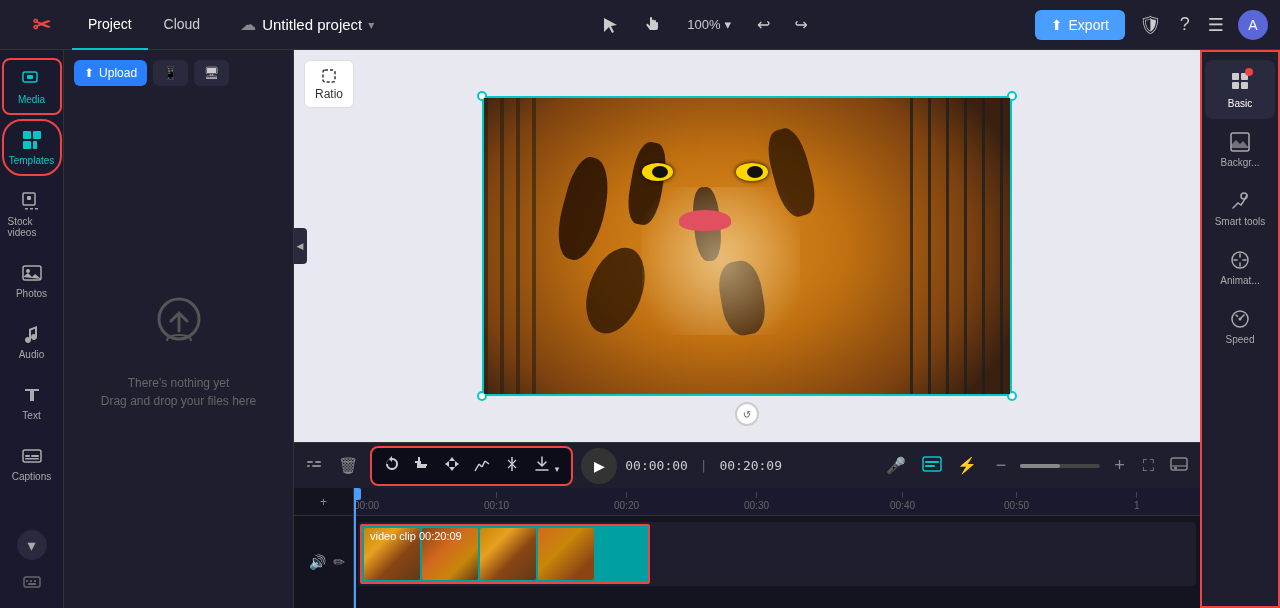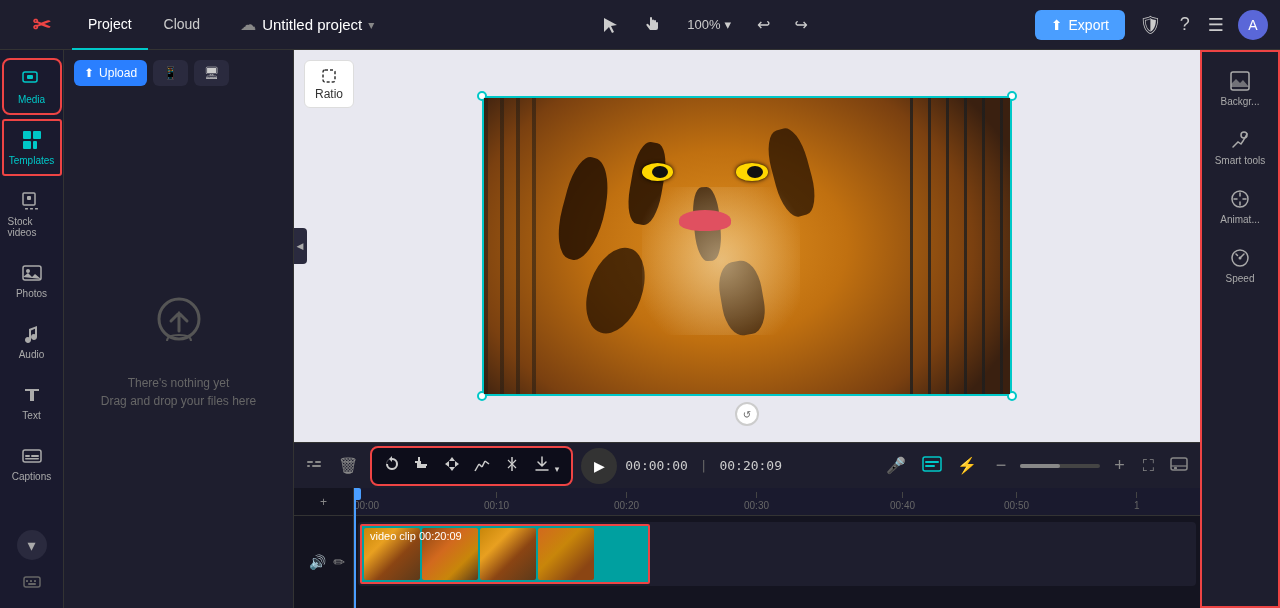--- a/index.html
+++ b/index.html
@@ -647,21 +647,21 @@
 <div class="main-area">
 
   <div class="left-sidebar">
     <div class="sidebar-item active">
       <svg width="22" height="22" viewBox="0 0 22 22" fill="currentColor">
         <rect x="2" y="4" width="14" height="10" rx="2" fill="none" stroke="currentColor" stroke-width="1.5"></rect>
         <rect x="6" y="7" width="6" height="4" rx="1"></rect>
       </svg>
       <span>Media</span>
     </div>
-    <div class="sidebar-item" style="border:2px solid #e44; border-radius:3px; color:#00c8c8;">
+    <div class="sidebar-item" style="border:2px solid #e44; border-radius:20px; color:#00c8c8;">
       <svg width="22" height="22" viewBox="0 0 22 22" fill="currentColor">
         <rect x="2" y="2" width="8" height="8" rx="1"></rect>
         <rect x="12" y="2" width="8" height="8" rx="1"></rect>
         <rect x="2" y="12" width="8" height="8" rx="1"></rect>
         <rect x="12" y="12" width="4" height="8" rx="1"></rect>
       </svg>
       <span>Templates</span>
     </div>
     <div class="sidebar-item">
       <svg width="22" height="22" viewBox="0 0 22 22" fill="currentColor">
@@ -952,20 +952,32 @@
               </div>
             </div>
           </div>
         </div>
       </div>
     </div>
 
   </div>
 
   <div class="right-panel">
+    <div class="right-panel-item active" style="position:relative;">
+      <div class="rp-icon-wrap">
+        <div class="red-dot"></div>
+        <svg width="22" height="22" viewBox="0 0 22 22" fill="#ccc">
+          <rect x="3" y="3" width="7" height="7" rx="1"></rect>
+          <rect x="12" y="3" width="7" height="7" rx="1"></rect>
+          <rect x="3" y="12" width="7" height="7" rx="1"></rect>
+          <rect x="12" y="12" width="7" height="7" rx="1"></rect>
+        </svg>
+      </div>
+      <span>Basic</span>
+    </div>
     <div class="right-panel-item">
       <svg width="22" height="22" viewBox="0 0 22 22" fill="#aaa">
         <rect x="2" y="2" width="18" height="18" rx="2" fill="none" stroke="#aaa" stroke-width="1.5"></rect>
         <path d="M2 14l5-5 4 4 3-3 6 7H2z" opacity="0.6"></path>
       </svg>
       <span>Backgr...</span>
     </div>
     <div class="right-panel-item">
       <svg width="22" height="22" viewBox="0 0 22 22" fill="none">
         <path d="M4 18l5-5 3 2 2-3 4-7" stroke="#aaa" stroke-width="1.5" stroke-linecap="round"></path>

